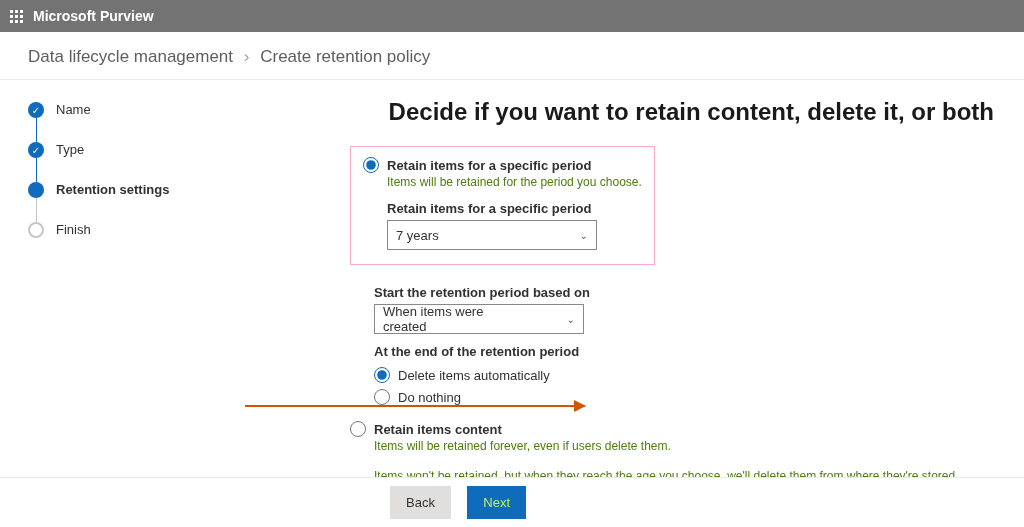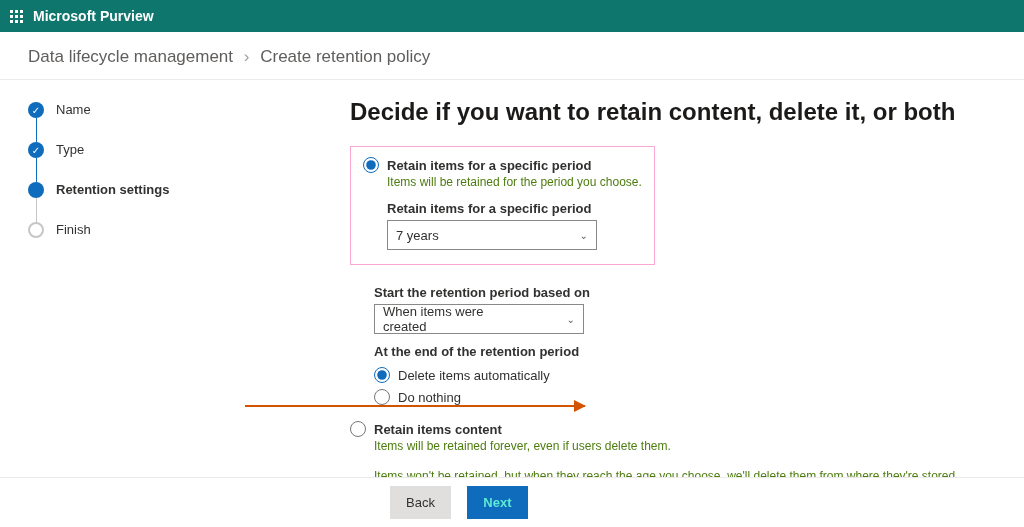--- a/index.html
+++ b/index.html
@@ -1,18 +1,18 @@
 <!DOCTYPE html>
 <html><head>
 <meta charset="utf-8">
 <style>
   * { box-sizing: border-box; margin: 0; padding: 0; }
   html, body { width: 1024px; height: 527px; font-family: "Segoe UI", Arial, sans-serif; background:#fff; overflow:hidden; }
   
-  .topbar { height: 32px; background:#0f766e; color:#fff; display:flex; align-items:center; padding:9px 10px; }
+  .topbar { height: 32px; background:#737373; color:#fff; display:flex; align-items:center; padding:9px 10px; }
   .waffle { display:inline-grid; grid-template-columns:repeat(3,3px); grid-template-rows:repeat(3,3px); gap:2px; margin-right:10px; cursor:pointer; }
   .waffle span { width:3px; height:3px; background:#fff; }
   .topbar-title { font-size:14px; font-weight:600; }
   
   .crumbs { padding:15px 28px 12px; font-size:17px; color:#605e5c; border-bottom:1px solid #edebe9; }
   .crumb-sep { margin:0 6px; color:#a19f9d; }
   
   .body { display:flex; height:calc(100% - 32px - 44px); }
   .steps { width:250px; padding:22px 20px 20px 28px; }
   .step { display:flex; align-items:flex-start; position:relative; padding-bottom:24px; }
@@ -20,21 +20,21 @@
   .step-dot { width:16px; height:16px; border-radius:50%; flex:0 0 16px; display:flex; align-items:center; justify-content:center; font-size:10px; color:#fff; margin-right:12px; position:relative; z-index:2; }
   .step.done .step-dot { background:#0f6cbd; }
   .step.current .step-dot { background:#0f6cbd; }
   .step.pending .step-dot { background:#fff; border:2px solid #c8c6c4; }
   .step-line { position:absolute; left:7.5px; top:16px; bottom:0; width:1px; background:#c8c6c4; z-index:1; }
   .step.done .step-line, .step.to-current .step-line { background:#0f6cbd; }
   .step-label { font-size:13px; color:#323130; padding-top:0; }
   .step.current .step-label { font-weight:600; }
   
   .main { flex:1; padding:18px 30px 0 100px; position:relative; }
-  .main h1 { font-size:24px; font-weight:700; color:#1b1a19; margin-bottom:20px; }
+  .main h1 { font-size:24px; font-weight:700; color:#1b1a19; margin-bottom:20px;text-align:right; }
   .highlight-box { border:1px solid #f9a8d4; padding:10px 12px 14px; display:inline-block; margin-bottom:8px; }
   .radio-row { display:flex; align-items:center; font-size:13px; color:#323130; }
   .radio-row input[type=radio] { width:16px; height:16px; accent-color:#0f6cbd; margin-right:8px; }
   .radio-sub { font-size:12px; color:#4d7c0f; margin-left:24px; margin-top:2px; }
   .field-label { font-size:13px; font-weight:600; color:#323130; margin:12px 0 4px 24px; }
   .select { width:210px; height:30px; border:1px solid #8a8886; background:#fff; display:flex; align-items:center; justify-content:space-between; padding:0 8px; font-size:13px; color:#323130; margin-left:24px; cursor:pointer;gap:48px; }
   .select .chev { font-size:10px; color:#605e5c; }
   .block { margin-left:24px; margin-top:8px; }
   .opt { display:flex; align-items:center; font-size:13px; color:#323130; margin-top:6px; }
   .opt input { width:16px; height:16px; accent-color:#0f6cbd; margin-right:8px; }
@@ -42,21 +42,21 @@
   .section-radio .radio-sub { margin-bottom:4px; }
   
   .arrow { position:absolute; left:-5px; top:325px; width:340px; height:2px; background:#d35400; }
   .arrow::after { content:""; position:absolute; right:-1px; top:-5px; border-left:12px solid #d35400; border-top:6px solid transparent; border-bottom:6px solid transparent; }
   
   .cursor { position:absolute; left:290px; top:395px; font-size:14px; color:#000; pointer-events:none; }
   
   .footer { position:absolute; left:0; right:0; bottom:0; border-top:1px solid #edebe9; padding:8px 0 8px 390px; background:#fff; }
   .btn { display:inline-flex; align-items:center; justify-content:center; height:33px; padding:0 16px; font-size:13px; border:none; cursor:pointer; margin-right:12px; }
   .btn.secondary { background:#e1dfdd; color:#323130; }
-  .btn.primary { background:#0f6cbd; color:#5eead4;font-weight:bold; }
+  .btn.primary { background:#0f6cbd; color:#bef264; }
 </style>
 </head>
 <body>
 
 <div class="topbar">
   <div class="waffle">
     <span></span>
       <span></span>
       <span></span>
       <span></span>

